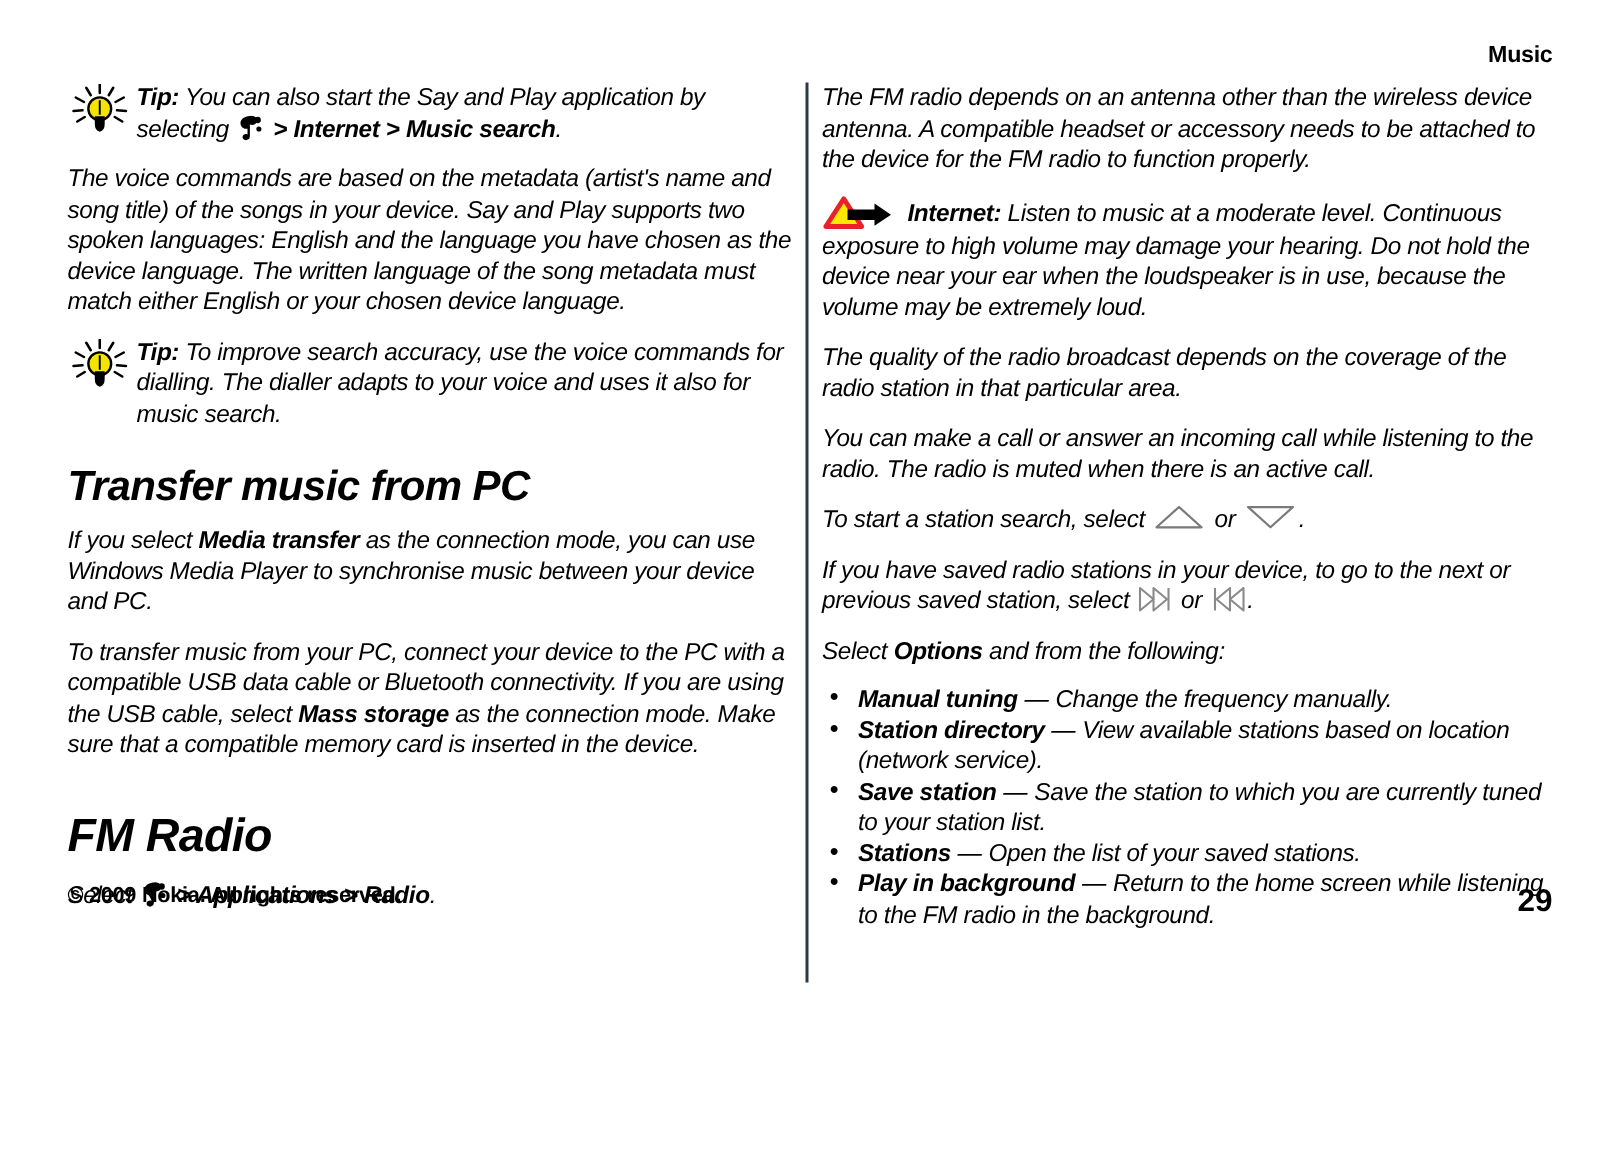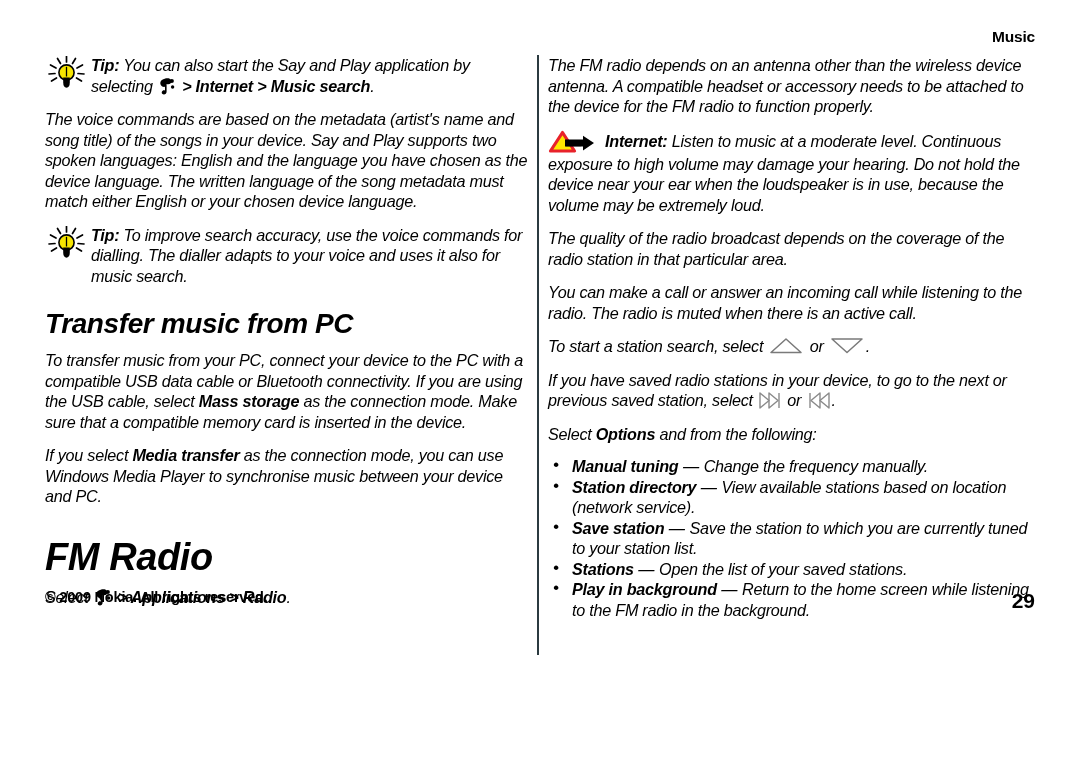--- a/index.html
+++ b/index.html
@@ -233,25 +233,25 @@
             <path d="M19.5 10.8 L19.5 20.5" stroke="#000000" stroke-width="1.3" fill="none"></path>
           </svg>
         </span>
         <div class="note-body">
           <b>Tip:</b><span> To improve search accuracy, use the voice commands for dialling. The dialler adapts to your voice and uses it also for music search.</span>
         </div>
       </div>
 
       <h1 class="section">Transfer music from PC</h1>
 
+      <p><span>If you select </span><b>Media transfer</b><span> as the connection mode, you can use Windows Media Player to synchronise music between your device and PC.</span></p>
+
       <p><span>To transfer music from your PC, connect your device to the PC with a compatible USB data cable or Bluetooth connectivity. If you are using the USB cable, select </span><b>Mass storage</b><span> as the connection mode. Make sure that a compatible memory card is inserted in the device.</span></p>
 
-      <p><span>If you select </span><b>Media transfer</b><span> as the connection mode, you can use Windows Media Player to synchronise music between your device and PC.</span></p>
-
-      <h1 class="section" style="font-size:38px; margin-top:34px; margin-bottom:14px;">FM Radio</h1>
+      <h1 class="section" style="font-size:31px; margin-top:34px; margin-bottom:14px;">FM Radio</h1>
 
 
       <p><span>Select </span><span class="gl gl-menu">
         <svg viewBox="0 0 17 18" width="17" height="18" aria-hidden="true">
           <path d="M4.2 1.2 C1.6 2.2 0.6 4.8 1.8 7.0 C2.6 8.5 4.4 9.2 6.0 8.8 L6.0 12.6 C5.4 12.2 4.4 12.2 3.7 12.7 C2.6 13.4 2.4 14.8 3.2 15.7 C4.1 16.7 5.8 16.7 6.8 15.7 C7.4 15.1 7.6 14.4 7.6 13.6 L7.6 6.0 C9.0 6.6 10.8 6.3 11.7 5.2 C12.9 3.7 12.4 1.6 10.7 0.7 C8.6 -0.4 6.0 0.5 4.2 1.2 Z" fill="#000000"></path>
           <circle cx="12.8" cy="3.0" r="2.1" fill="#000000"></circle>
           <circle cx="13.6" cy="9.0" r="1.7" fill="#000000"></circle>
         </svg>
       </span><b> &gt; </b><b>Applications</b><b> &gt; </b><b>Radio</b><span>.</span></p>
 

